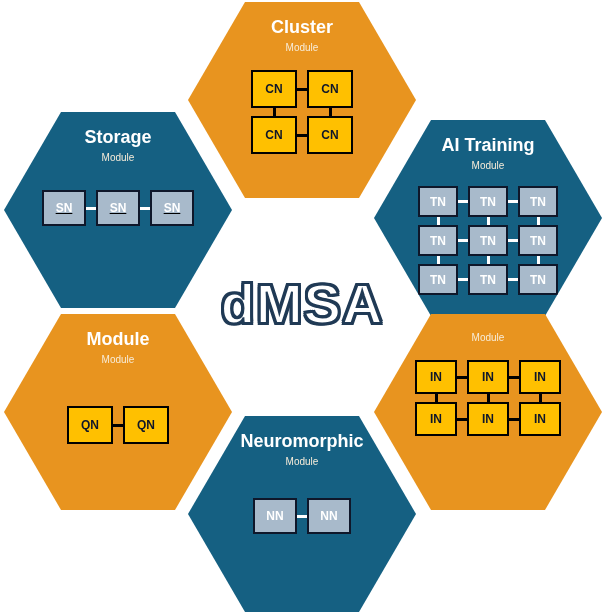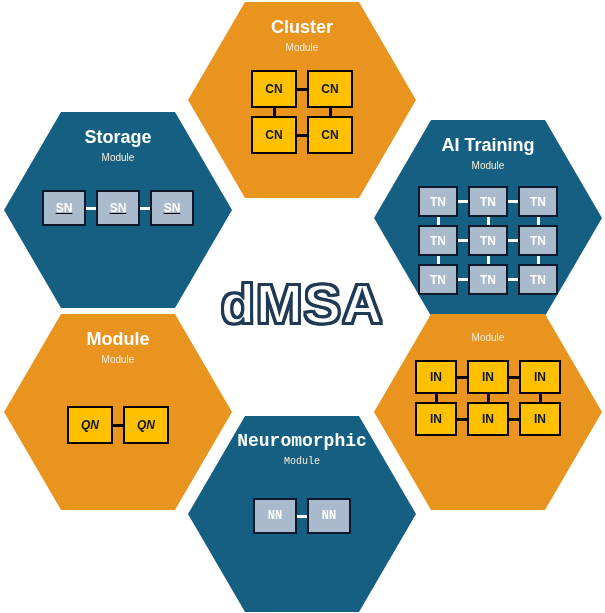--- a/index.html
+++ b/index.html
@@ -22,34 +22,34 @@
     padding-top:14px;
   }
   .hex--orange{background:var(--orange,#E8941F);}
   .hex--blue{background:var(--blue,#156082);}
 
   .hex--cluster      {left:188px;top:2px;}
   .hex--storage      {left:4px;  top:112px;}
   .hex--ai-training  {left:374px;top:120px;}
   .hex--quantum      {left:4px;  top:314px;}
   .hex--ai-inference {left:374px;top:314px;}
-  .hex--neuromorphic {left:188px;top:416px;font-family:Liberation Mono, monospace;}
+  .hex--neuromorphic {left:188px;top:416px;}
 
   .hex-title{
     color:#ffffff;font-weight:bold;font-size:18px;line-height:22px;
     text-align:center;white-space:nowrap;
   }
   .hex-subtitle{
     color:#F7ECD9;font-size:10px;line-height:20px;text-align:center;
   }
 
   
   .node-grid{margin-top:12px;display:flex;flex-direction:column;align-items:center;}
   .hex--storage      .node-grid{margin-top:22px;text-decoration:underline;}
-  .hex--quantum      .node-grid{margin-top:36px;font-style:italic;}
+  .hex--quantum      .node-grid{margin-top:36px;}
   .hex--neuromorphic .node-grid{margin-top:26px;}
   .hex--ai-training  .node-grid{margin-top:10px;}
 
   .hex{--node-w:42px;--node-h:34px;}
   .hex--cluster      {--node-w:46px;--node-h:38px;}
   .hex--storage      {--node-w:44px;--node-h:36px;}
   .hex--ai-training  {--node-w:40px;--node-h:31px;}
   .hex--quantum      {--node-w:46px;--node-h:38px;}
   .hex--neuromorphic {--node-w:44px;--node-h:36px;}
   .hex--ai-inference {--node-w:42px;--node-h:34px;}

